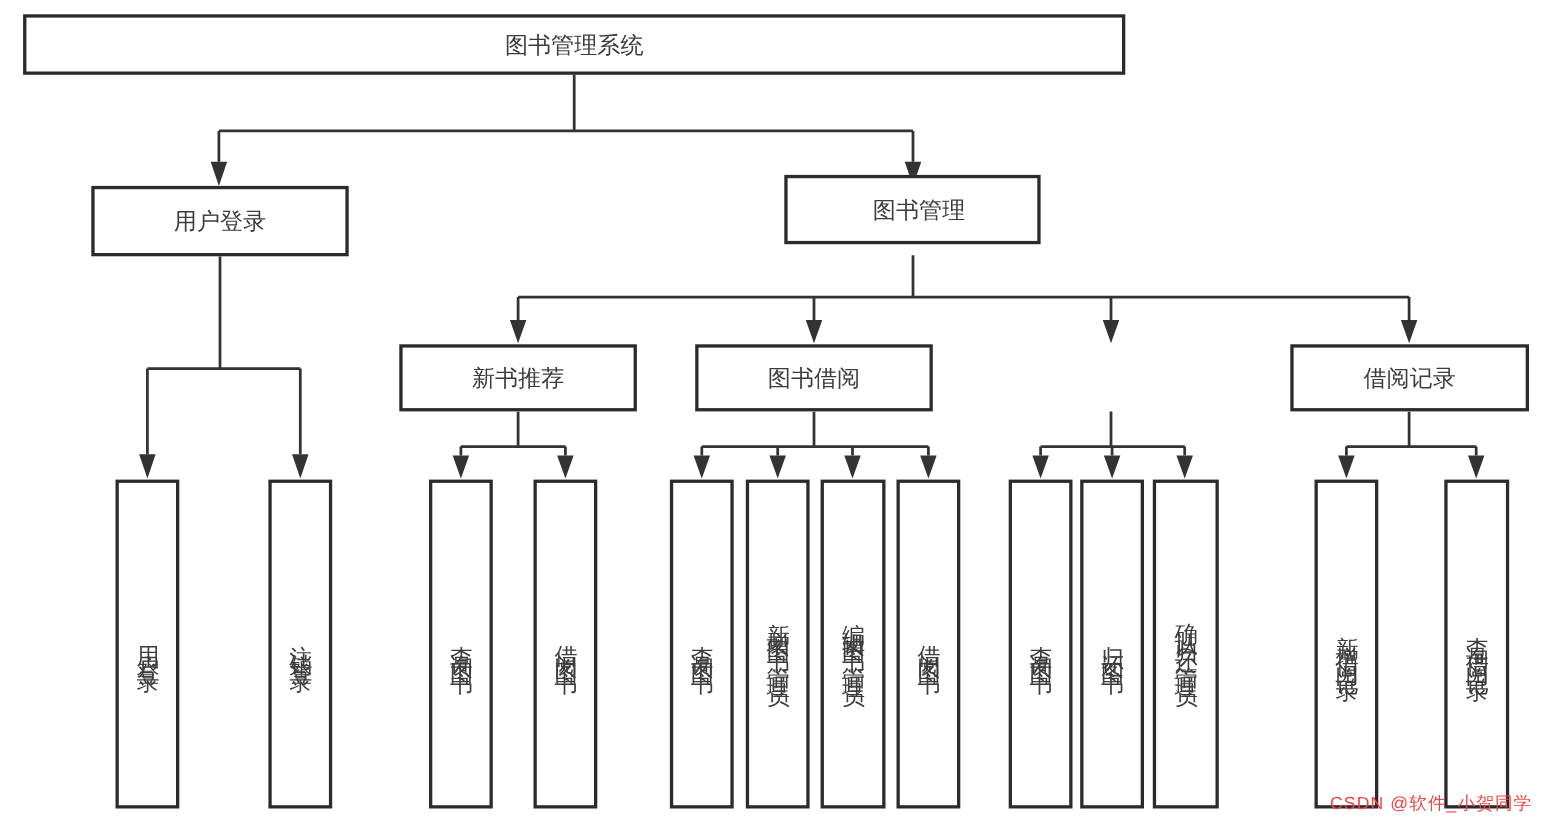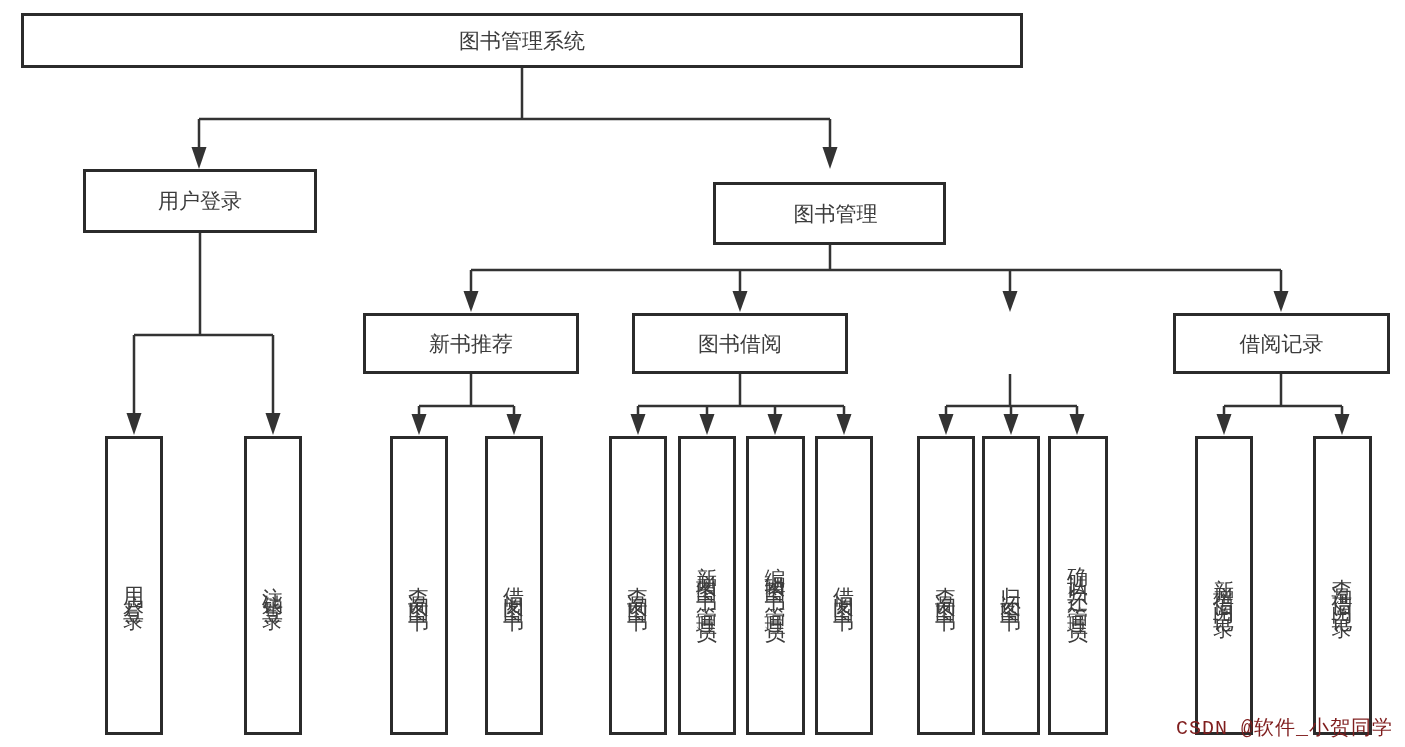--- a/index.html
+++ b/index.html
@@ -29,40 +29,39 @@
     justify-content: center;
     color: #3c3c3c;
     z-index: 1;
   }
   .node span {
     font-size: 21px;
     white-space: nowrap;
   }
   .root-node  { left: 21px;  top: 13px;  width: 1002px; height: 55px; }
   .lvl2-a     { left: 83px;  top: 169px; width: 234px;  height: 64px; }
-  .lvl2-b     { left: 713px; top: 182px; width: 233px;  height: 63px; padding-left: 12px; }
+  .lvl2-b     { left: 713px; top: 159px; width: 233px;  height: 63px; padding-left: 12px; }
   .lvl3       { top: 313px;  width: 216px; height: 61px; }
   .vnode      { top: 436px;  width: 58px;  height: 299px; }
   .vnode span {
     writing-mode: vertical-rl;
     text-orientation: mixed;
     letter-spacing: 8px;
     line-height: 1;
     font-size: 21px;
     white-space: normal;
   }
   .watermark {
     position: absolute;
     right: 12px;
     bottom: 6px;
-    font-size: 20px;
-    color: #7f1d1d;
+    font-size: 16px;
+    color: #ef4444;
     z-index: 2;
     letter-spacing: 1px;
-    font-family: Liberation Mono, monospace;
   }
 </style>
 </head>
 <body>
 
 <div class="stage">
 
   <svg class="connectors" viewBox="0 0 1405 747" xmlns="http://www.w3.org/2000/svg">
 
     <path d="M522 68 V119 M199 119 H830 M199 119 V147 M830 119 V147"></path>

